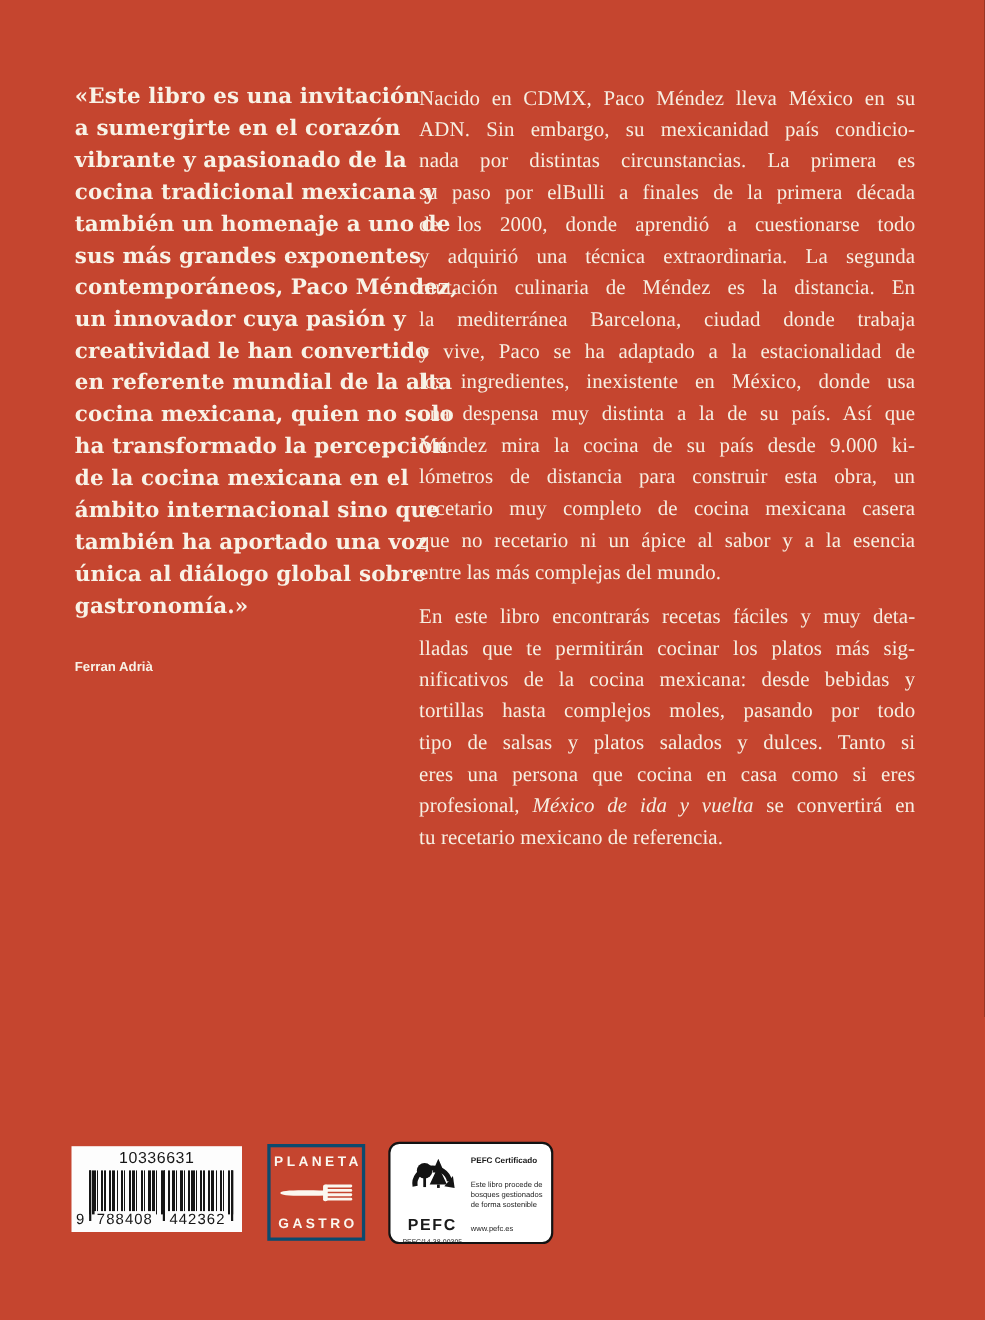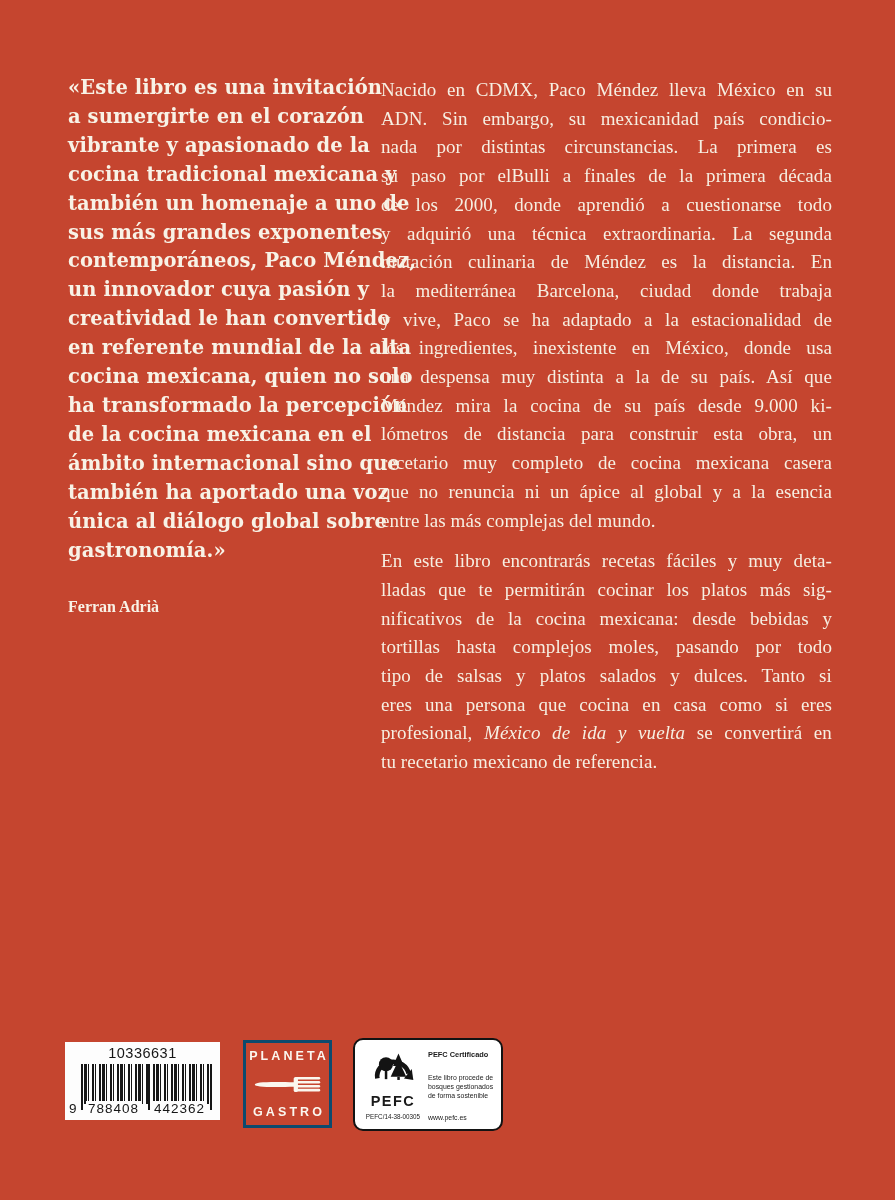--- a/index.html
+++ b/index.html
@@ -9,22 +9,22 @@
     font-family:"Liberation Serif",serif;
   }
   
   .left-col{position:absolute;left:68px;top:74px;width:312px;color:#f8f2e6;}
   .qline{
     font-family:"DejaVu Serif",serif;font-weight:700;
     font-size:19.5px;line-height:28.9px;white-space:nowrap;
     letter-spacing:.1px;
   }
   .attribution{
-    margin-top:27px;font-family:Liberation Serif, serif;font-weight:700;
-    font-size:16px;line-height:29px;
+    margin-top:27px;font-family:Liberation Sans, sans-serif;font-weight:700;
+    font-size:12px;line-height:29px;
   }
   
   .right-col{position:absolute;left:381px;top:76px;width:451px;color:#f6efe2;}
   .jline{
     font-size:19px;line-height:28.7px;
     text-align:justify;text-align-last:justify;
     overflow:hidden;max-height:29px;letter-spacing:.1px;
   }
   .jline.last{text-align-last:left;}
   .para+.para{margin-top:12px;}
@@ -71,21 +71,21 @@
   .pefc{
     position:absolute;left:353px;top:1038px;width:150px;height:93px;
     background:#fff;border:2.5px solid #131313;border-radius:10px;
     box-sizing:border-box;display:flex;color:#1a1a1a;
     padding:7px 6px 6px 7px;
   }
   .pefc-left{width:62px;display:flex;flex-direction:column;align-items:center;justify-content:flex-start;}
   .pefc-left svg{display:block;margin-top:1px;}
   .pefc-word{
     font-family:"Liberation Sans",sans-serif;font-weight:700;font-size:14.5px;
-    letter-spacing:1.5px;line-height:1;margin-top:4px;
+    letter-spacing:1.5px;line-height:1;margin-top:17px;
   }
   .pefc-code{
     font-family:"Liberation Sans",sans-serif;font-size:6.3px;margin-top:4px;white-space:nowrap;
   }
   .pefc-right{
     flex:1;display:flex;flex-direction:column;justify-content:space-between;
     padding:3px 0 2px 4px;
   }
   .pefc-title{font-family:"Liberation Sans",sans-serif;font-weight:700;font-size:7.4px;}
   .pefc-body .pline{font-family:"Liberation Sans",sans-serif;font-size:6.9px;line-height:9px;max-height:none;}
@@ -128,21 +128,21 @@
         <div class="jline">de los 2000, donde aprendió a cuestionarse todo</div>
         <div class="jline">y adquirió una técnica extraordinaria. La segunda</div>
         <div class="jline">mutación culinaria de Méndez es la distancia. En</div>
         <div class="jline">la mediterránea Barcelona, ciudad donde trabaja</div>
         <div class="jline">y vive, Paco se ha adaptado a la estacionalidad de</div>
         <div class="jline">los ingredientes, inexistente en México, donde usa</div>
         <div class="jline">una despensa muy distinta a la de su país. Así que</div>
         <div class="jline">Méndez mira la cocina de su país desde 9.000 ki-</div>
         <div class="jline">lómetros de distancia para construir esta obra, un</div>
         <div class="jline">recetario muy completo de cocina mexicana casera</div>
-        <div class="jline">que no renuncia ni un ápice al global y a la esencia</div>
+        <div class="jline">que no recetario ni un ápice al sabor y a la esencia</div>
         <div class="jline last">entre las más complejas del mundo.</div>
       </div>
     <div class="para">
         <div class="jline">En este libro encontrarás recetas fáciles y muy deta-</div>
         <div class="jline">lladas que te permitirán cocinar los platos más sig-</div>
         <div class="jline">nificativos de la cocina mexicana: desde bebidas y</div>
         <div class="jline">tortillas hasta complejos moles, pasando por todo</div>
         <div class="jline">tipo de salsas y platos salados y dulces. Tanto si</div>
         <div class="jline">eres una persona que cocina en casa como si eres</div>
         <div class="jline"><span>profesional, </span><i>México de ida y vuelta</i><span> se convertirá en</span></div>

